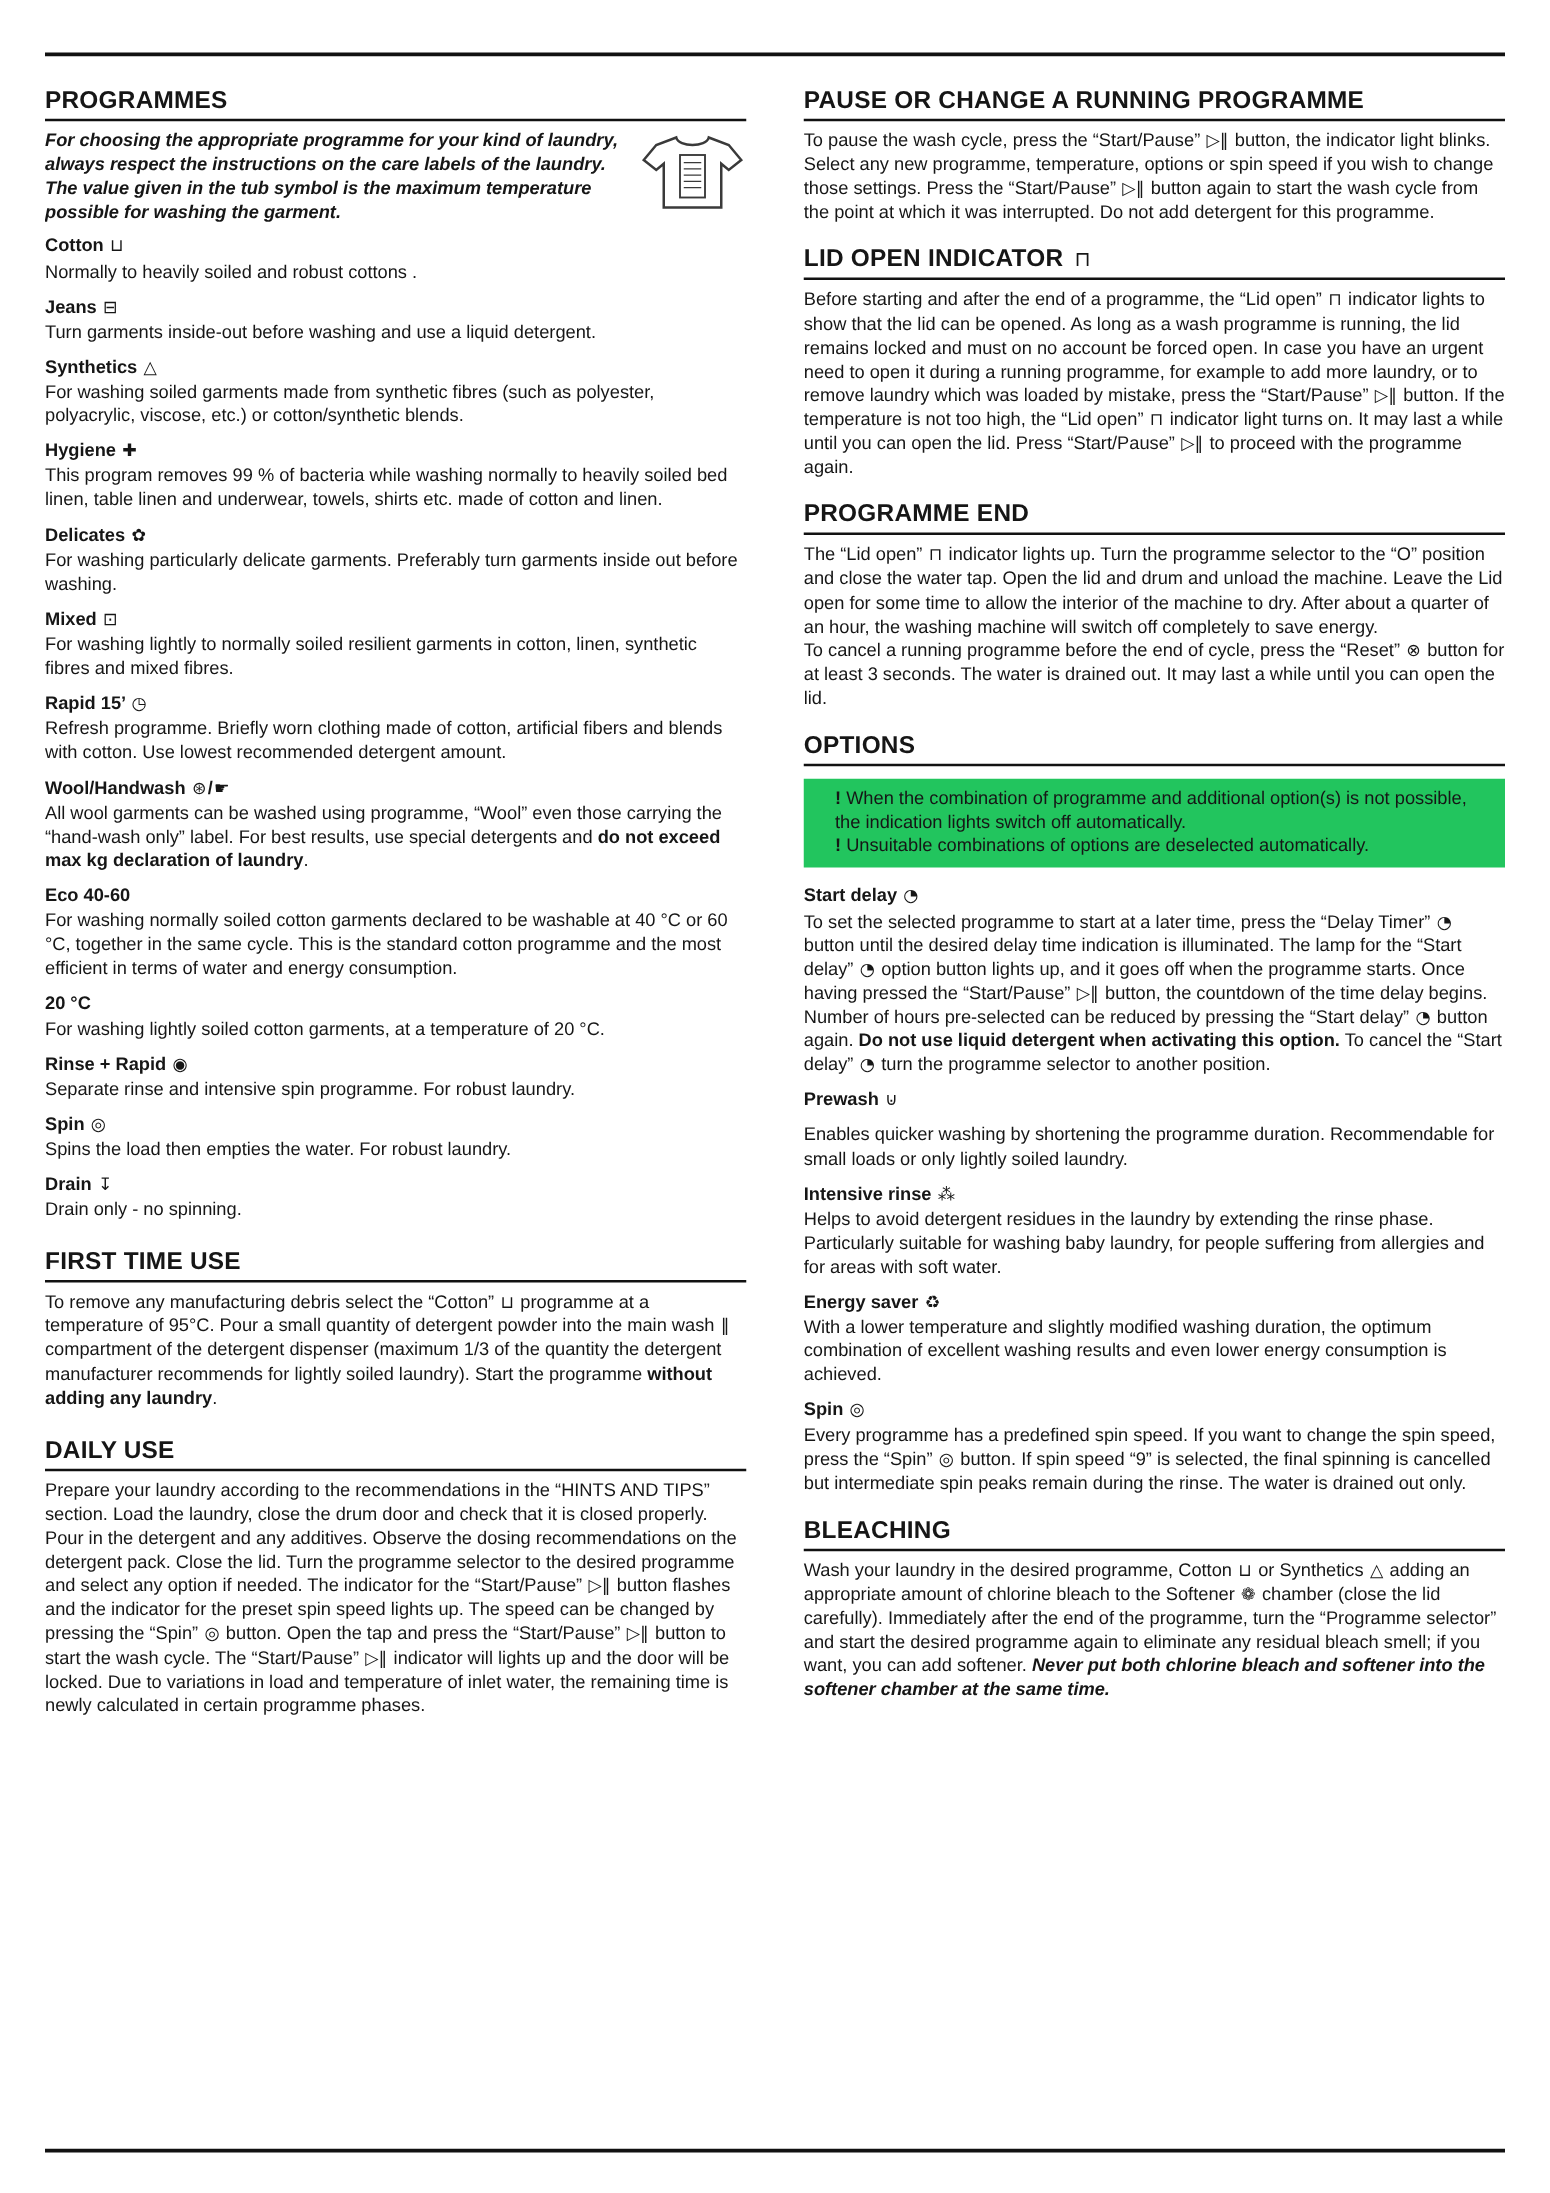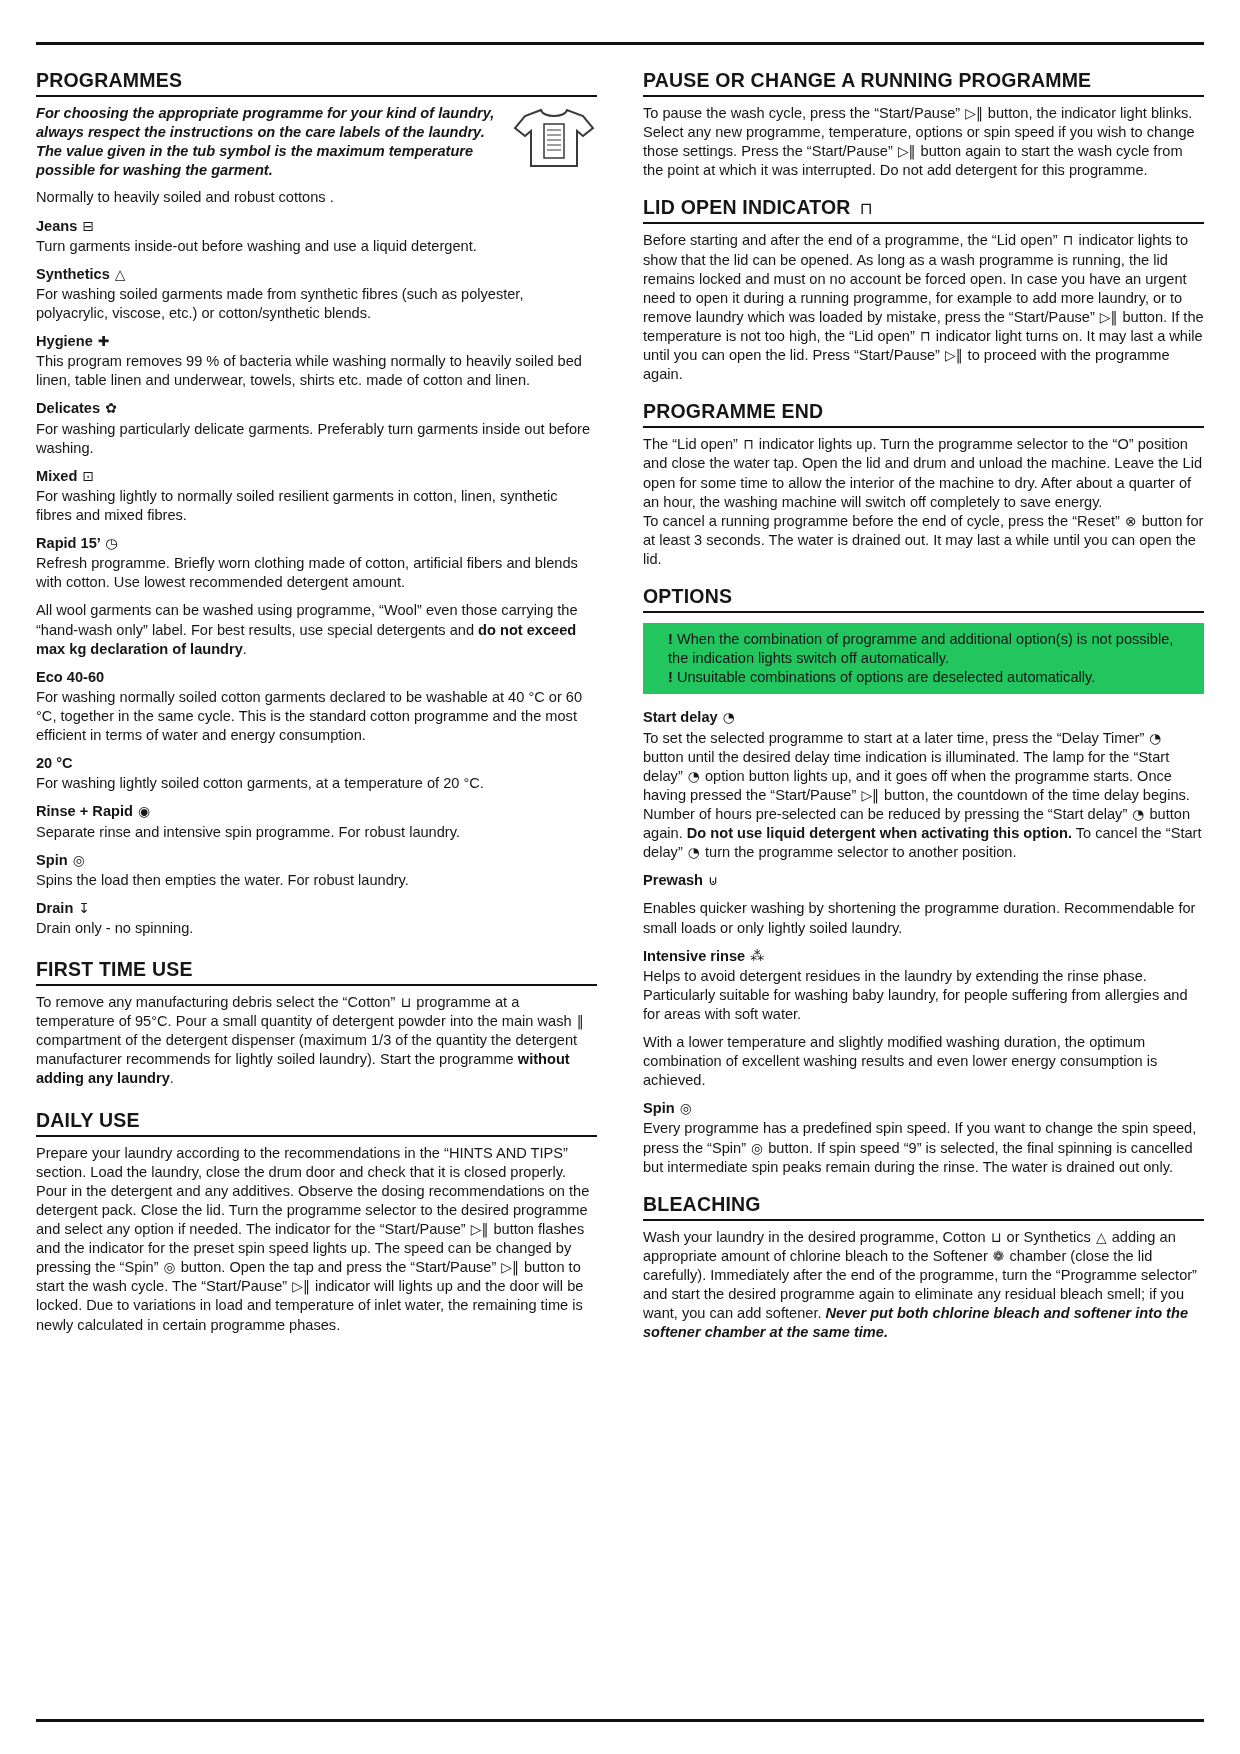--- a/index.html
+++ b/index.html
@@ -94,20 +94,21 @@
                 <line x1="36" y1="34" x2="50" y2="34"></line>
                 <line x1="36" y1="39" x2="50" y2="39"></line>
                 <line x1="36" y1="44" x2="50" y2="44"></line>
               </g>
             </svg>
           </span>
           <p class="intro"><span class="bi">For choosing the appropriate programme for your kind of laundry, always respect the instructions on the care labels of the laundry. The value given in the tub symbol is the maximum temperature possible for washing the garment.</span></p>
         </div>
         <div class="entries">
             <div class="entry">
+              <p class="term"><span class="b">Cotton </span><span class="icon">⊔</span></p>
               <p class="body"><span>Normally to heavily soiled and robust cottons .</span></p>
             </div>
             <div class="entry">
               <p class="term"><span class="b">Jeans </span><span class="icon">⊟</span></p>
               <p class="body"><span>Turn garments inside-out before washing and use a liquid detergent.</span></p>
             </div>
             <div class="entry">
               <p class="term"><span class="b">Synthetics </span><span class="icon">△</span></p>
               <p class="body"><span>For washing soiled garments made from synthetic fibres (such as polyester, polyacrylic, viscose, etc.) or cotton/synthetic blends.</span></p>
             </div>
@@ -121,20 +122,21 @@
             </div>
             <div class="entry">
               <p class="term"><span class="b">Mixed </span><span class="icon">⊡</span></p>
               <p class="body"><span>For washing lightly to normally soiled resilient garments in cotton, linen, synthetic fibres and mixed fibres.</span></p>
             </div>
             <div class="entry">
               <p class="term"><span class="b">Rapid 15’ </span><span class="icon">◷</span></p>
               <p class="body"><span>Refresh programme. Briefly worn clothing made of cotton, artificial fibers and blends with cotton. Use lowest recommended detergent amount.</span></p>
             </div>
             <div class="entry">
+              <p class="term"><span class="b">Wool/Handwash </span><span class="icon">⊛</span><span>/</span><span class="icon">☛</span></p>
               <p class="body"><span>All wool garments can be washed using programme, “Wool” even those carrying the “hand-wash only” label. For best results, use special detergents and </span><span class="b">do not exceed max kg  declaration of laundry</span><span>.</span></p>
             </div>
             <div class="entry">
               <p class="term"><span class="b">Eco 40-60</span></p>
               <p class="body"><span>For washing normally soiled cotton garments declared to be washable at 40 °C or 60 °C, together in the same cycle. This is the standard cotton programme and the most efficient in terms of water and energy consumption.</span></p>
             </div>
             <div class="entry">
               <p class="term"><span class="b">20 °C</span></p>
               <p class="body"><span>For washing lightly soiled cotton garments, at a temperature of 20 °C.</span></p>
             </div>
@@ -193,20 +195,21 @@
               <p class="term"><span class="b">Prewash </span><span class="icon">⊍</span></p>
             </div>
             <div class="entry">
               <p class="body"><span>Enables quicker washing by shortening the programme duration. Recommendable for small loads or only lightly soiled laundry.</span></p>
             </div>
             <div class="entry">
               <p class="term"><span class="b">Intensive rinse </span><span class="icon">⁂</span></p>
               <p class="body"><span>Helps to avoid detergent residues in the laundry by extending the rinse phase. Particularly suitable for washing baby laundry, for people suffering from allergies and for areas with soft water.</span></p>
             </div>
             <div class="entry">
+              <p class="term"><span class="b">Energy saver </span><span class="icon">♻</span></p>
               <p class="body"><span>With a lower temperature and slightly modified washing duration, the optimum combination of excellent washing results and even lower energy consumption is achieved.</span></p>
             </div>
             <div class="entry">
               <p class="term"><span class="b">Spin </span><span class="icon">◎</span></p>
               <p class="body"><span>Every programme has a predefined spin speed. If you want to change the spin speed, press the “Spin” </span><span class="icon">◎</span><span> button. If spin speed “9” is selected, the final spinning is cancelled but intermediate spin peaks remain during the rinse. The water is drained out only.</span></p>
             </div>
           </div>
       </section>
 
       <section>

